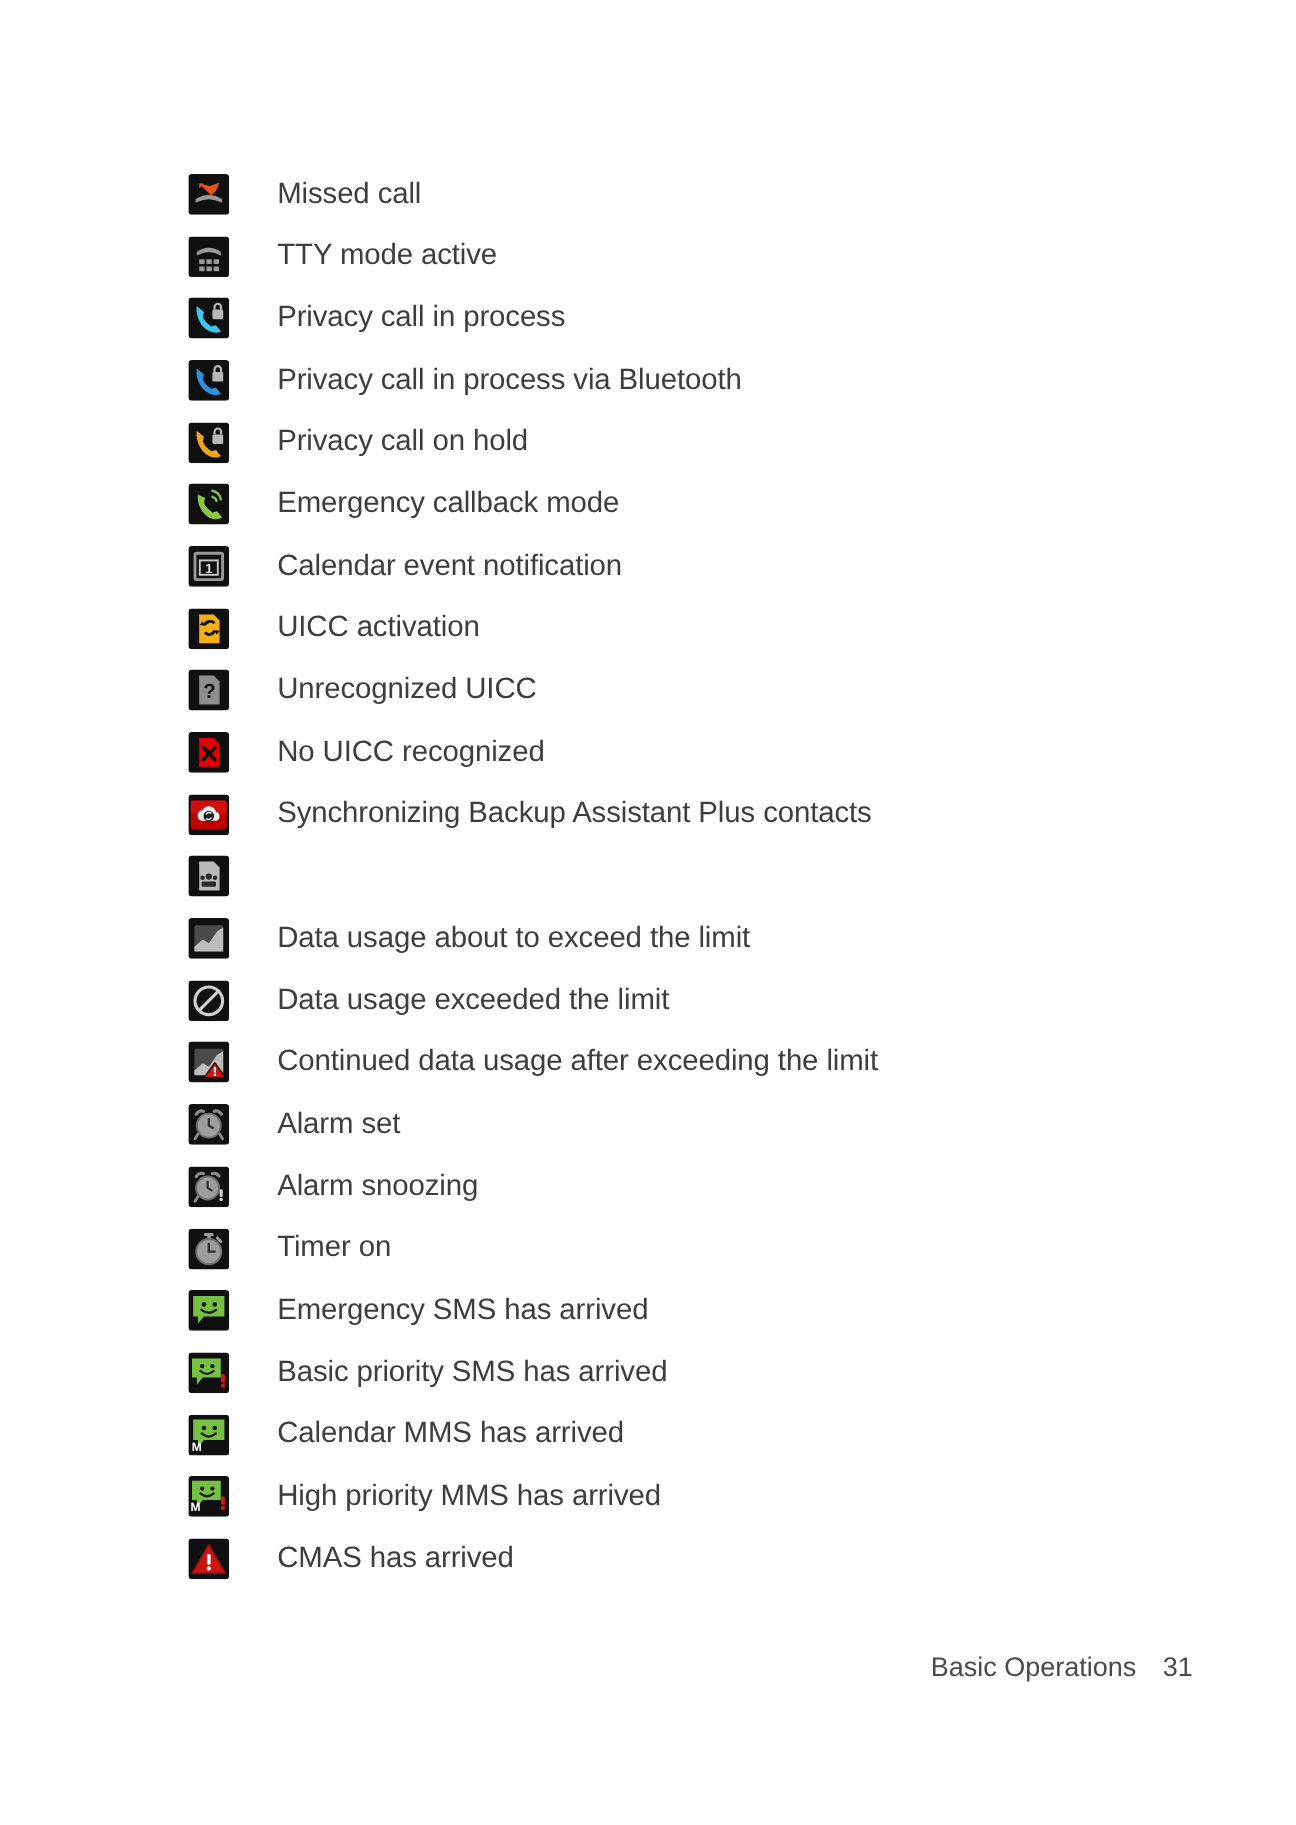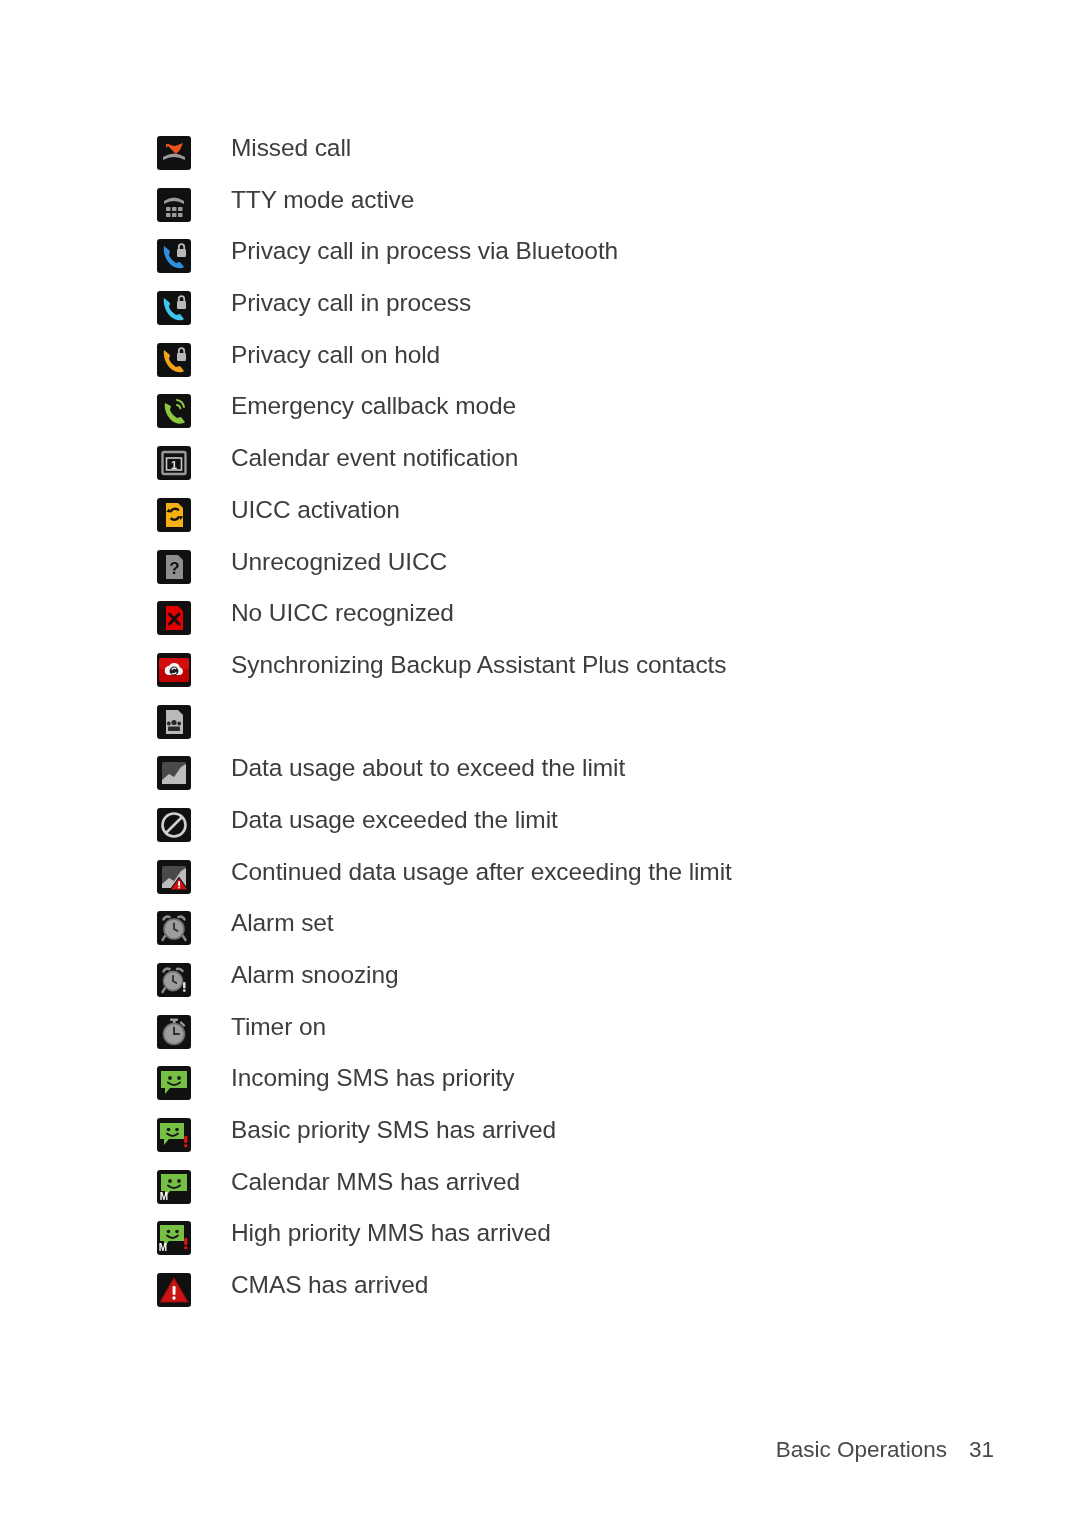--- a/index.html
+++ b/index.html
@@ -24,20 +24,21 @@
   
   #icon-list {
     position: absolute;
     left: 157px;
     top: 136px;
     width: 860px;
   }
 
   .row {
     display: flex;
+    align-items: center;
     height: 51.7px;
   }
 
   .icon-cell {
     width: 34px;
     height: 34px;
     flex: 0 0 34px;
     position: relative;
   }
 
@@ -54,21 +55,21 @@
     color: #3d3d3d;
     white-space: nowrap;
     letter-spacing: -0.1px;
   }
 
   
   #page-footer {
     position: absolute;
     left: 0;
     right: 86px;
-    top: 1437px;
+    top: 1377px;
     text-align: right;
     font-size: 22.5px;
     color: #4a4a4a;
     white-space: nowrap;
   }
   #page-footer .section-name { }
   #page-footer .page-number { margin-left: 22px; }
 </style>
 </head>
 <body>
@@ -104,38 +105,38 @@
           </g>
         </svg>
       </div>
       <div class="row-label">TTY mode active</div>
     </div>
 
     <div class="row">
       <div class="icon-cell">
         <svg viewBox="0 0 34 34">
           <rect x="0" y="0" width="34" height="34" rx="3" fill="#101010"></rect>
+          <path d="M7 7 C6 12 8 20 13 25 C18 30 25 30 27 28 L23 23 L19 24 C16 22 13 19 12 16 L13 12 Z" fill="#3fc6ee"></path>
+          <rect x="20" y="10" width="9" height="8" rx="1.2" fill="#b9b9b9"></rect>
+          <path d="M21.8 10 V7.8 a2.7 2.7 0 0 1 5.4 0 V10" fill="none" stroke="#b9b9b9" stroke-width="1.8"></path>
+        </svg>
+      </div>
+      <div class="row-label">Privacy call in process</div>
+    </div>
+
+    <div class="row">
+      <div class="icon-cell">
+        <svg viewBox="0 0 34 34">
+          <rect x="0" y="0" width="34" height="34" rx="3" fill="#101010"></rect>
           <path d="M7 7 C6 12 8 20 13 25 C18 30 25 30 27 28 L23 23 L19 24 C16 22 13 19 12 16 L13 12 Z" fill="#2f8fdc"></path>
           <rect x="20" y="10" width="9" height="8" rx="1.2" fill="#b9b9b9"></rect>
           <path d="M21.8 10 V7.8 a2.7 2.7 0 0 1 5.4 0 V10" fill="none" stroke="#b9b9b9" stroke-width="1.8"></path>
         </svg>
       </div>
       <div class="row-label">Privacy call in process via Bluetooth</div>
-    </div>
-
-    <div class="row">
-      <div class="icon-cell">
-        <svg viewBox="0 0 34 34">
-          <rect x="0" y="0" width="34" height="34" rx="3" fill="#101010"></rect>
-          <path d="M7 7 C6 12 8 20 13 25 C18 30 25 30 27 28 L23 23 L19 24 C16 22 13 19 12 16 L13 12 Z" fill="#3fc6ee"></path>
-          <rect x="20" y="10" width="9" height="8" rx="1.2" fill="#b9b9b9"></rect>
-          <path d="M21.8 10 V7.8 a2.7 2.7 0 0 1 5.4 0 V10" fill="none" stroke="#b9b9b9" stroke-width="1.8"></path>
-        </svg>
-      </div>
-      <div class="row-label">Privacy call in process</div>
     </div>
 
     <div class="row">
       <div class="icon-cell">
         <svg viewBox="0 0 34 34">
           <rect x="0" y="0" width="34" height="34" rx="3" fill="#101010"></rect>
           <path d="M7 7 C6 12 8 20 13 25 C18 30 25 30 27 28 L23 23 L19 24 C16 22 13 19 12 16 L13 12 Z" fill="#f0a31b"></path>
           <rect x="20" y="10" width="9" height="8" rx="1.2" fill="#b9b9b9"></rect>
           <path d="M21.8 10 V7.8 a2.7 2.7 0 0 1 5.4 0 V10" fill="none" stroke="#b9b9b9" stroke-width="1.8"></path>
         </svg>
@@ -313,21 +314,21 @@
     <div class="row">
       <div class="icon-cell">
         <svg viewBox="0 0 34 34">
           <rect x="0" y="0" width="34" height="34" rx="3" fill="#101010"></rect>
           <path d="M4 5 H30 V22 H13 L8 28 V22 H4 Z" fill="#76c043"></path>
           <circle cx="13" cy="12" r="1.9" fill="#1a1a1a"></circle>
           <circle cx="22" cy="12" r="1.9" fill="#1a1a1a"></circle>
           <path d="M11 16.5 q6 5 12 0" fill="none" stroke="#1a1a1a" stroke-width="2" stroke-linecap="round"></path>
         </svg>
       </div>
-      <div class="row-label">Incoming SMS has priority</div>
+      <div class="row-label">Emergency SMS has arrived</div>
     </div>
 
     <div class="row">
       <div class="icon-cell">
         <svg viewBox="0 0 34 34">
           <rect x="0" y="0" width="34" height="34" rx="3" fill="#101010"></rect>
           <path d="M3 5 H27 V21 H12 L7 27 V21 H3 Z" fill="#76c043"></path>
           <circle cx="11.5" cy="11.5" r="1.8" fill="#1a1a1a"></circle>
           <circle cx="20" cy="11.5" r="1.8" fill="#1a1a1a"></circle>
           <path d="M10 15.5 q5.5 4.8 11 0" fill="none" stroke="#1a1a1a" stroke-width="1.9" stroke-linecap="round"></path>

